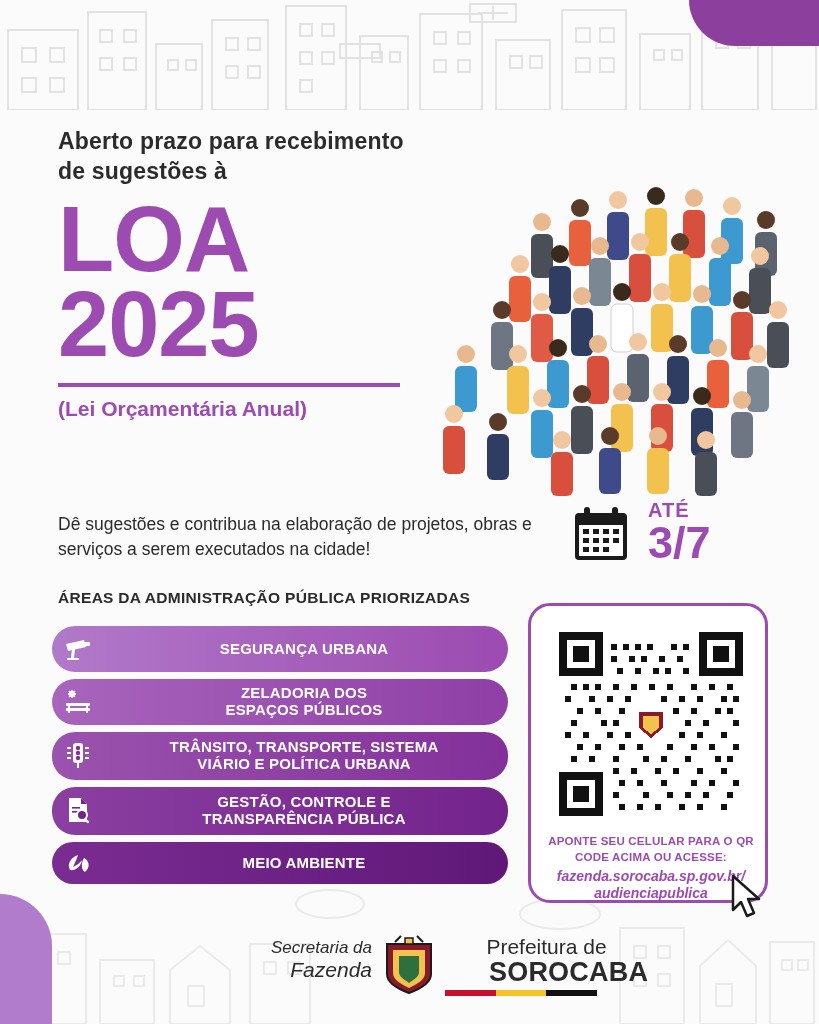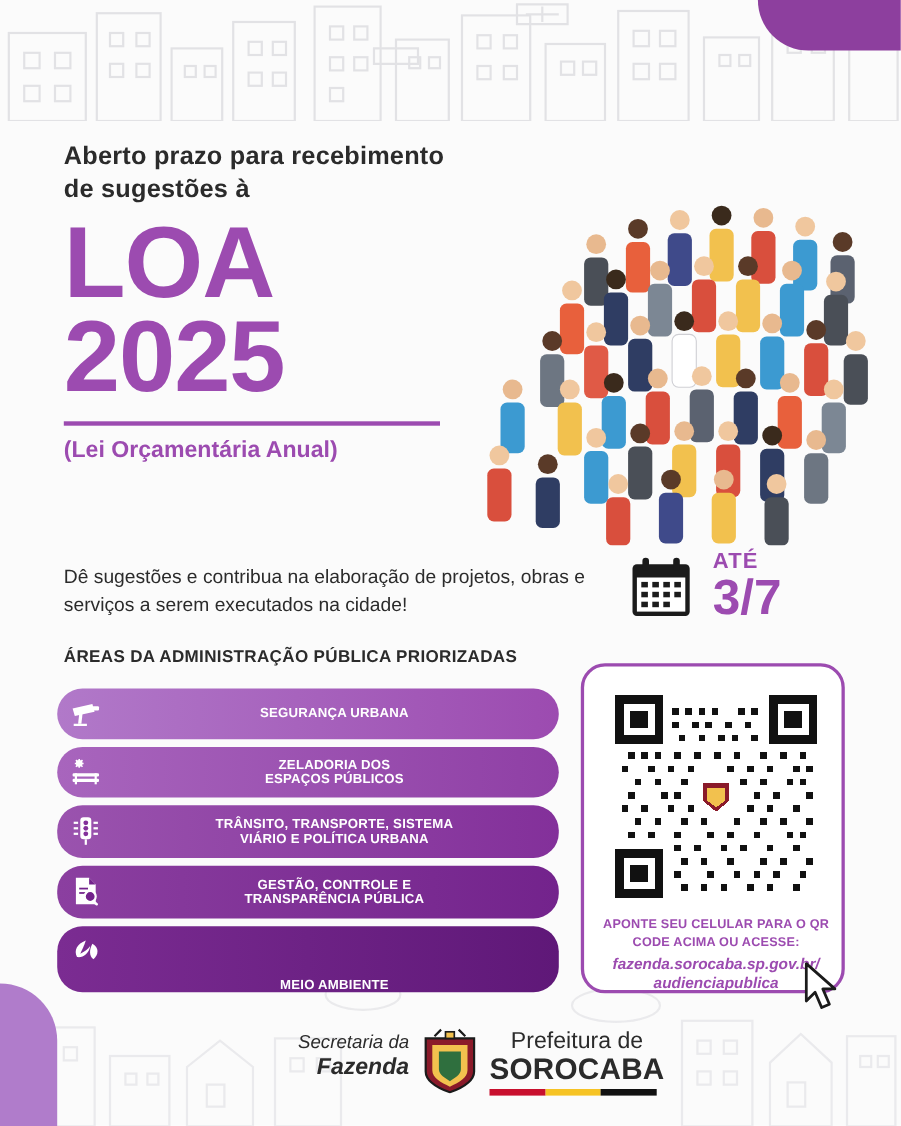--- a/index.html
+++ b/index.html
@@ -79,32 +79,32 @@
   }
 
   
   .pills { position: absolute; left: 52px; top: 626px; width: 456px; }
   .pill {
     position: relative; height: 46px; border-radius: 23px;
     display: flex; align-items: center; margin-bottom: 7px;
     padding-left: 62px; padding-right: 14px;
   }
   .pill .label {
-    color: #ffffff; font-weight: bold; font-size: 12px;
+    color: #ffffff; font-weight: bold; font-size: 15px;
     text-align: center; width: 100%; line-height: 1.12; letter-spacing: .2px;
   }
   .pill .icon-wrap {
     position: absolute; left: 0; top: 0; width: 52px; height: 46px;
     display: flex; align-items: center; justify-content: center;
   }
   .pill.p1 { background: linear-gradient(90deg,#b179c9 0%, #9c4bb0 100%); }
   .pill.p2 { background: linear-gradient(90deg,#a865bd 0%, #8f3fa5 100%); }
   .pill.p3 { background: linear-gradient(90deg,#9a53ae 0%, #83309a 100%); height: 48px; }
   .pill.p4 { background: linear-gradient(90deg,#8b3fa0 0%, #73238c 100%); height: 48px; align-items: center; }
-  .pill.p5 { background: linear-gradient(90deg,#7b2c92 0%, #5f1878 100%); height: 60px; align-items: flex-end; }
+  .pill.p5 { background: linear-gradient(90deg,#7b2c92 0%, #5f1878 100%); height: 42px; }
 
   
   .qr-panel {
     position: absolute; left: 528px; top: 603px;
     width: 240px; height: 300px;
     border: 3px solid #9c4bb0; border-radius: 22px;
     background: #ffffff;
   }
   .qr-box {
     position: absolute; left: 20px; top: 18px;
@@ -121,25 +121,25 @@
     font-size: 14px; font-weight: bold; font-style: italic; line-height: 1.2;
   }
   .cursor-icon { position: absolute; left: 196px; top: 268px; width: 40px; height: 46px; }
 
   
   .footer-left {
     position: absolute; left: 222px; top: 938px; width: 150px;
     text-align: right; color: #2b2b2b; font-style: italic; line-height: 1.15;
   }
   .footer-left .l1 { font-size: 17px; }
-  .footer-left .l2 { font-size: 21px; font-weight: bold; }
+  .footer-left .l2 { font-size: 21px; font-weight: normal; }
   .coat { position: absolute; left: 383px; top: 932px; width: 52px; height: 62px; }
   .footer-right { position: absolute; left: 445px; top: 936px; }
   .footer-right .l1 { font-size: 21px; color: #2b2b2b; line-height: 1.05; text-align: center; }
-  .footer-right .l2 { font-size: 27px; font-weight: bold; color: #2b2b2b; line-height: 1.05; letter-spacing: .2px; }
+  .footer-right .l2 { font-size: 27px; font-weight: bold; color: #2b2b2b; line-height: 1.05; letter-spacing: .2px; margin-left: 44px; }
   .flag-bar { position: absolute; left: 445px; top: 990px; width: 152px; height: 6px; display: flex; }
   .flag-bar i { flex: 1; height: 6px; display: block; }
 </style>
 </head>
 <body>
 
 <div class="poster">
 
   <svg class="skyline-top" viewBox="0 0 819 110" preserveAspectRatio="none">
     <g fill="none" stroke="#cfcfd4" stroke-width="2">

